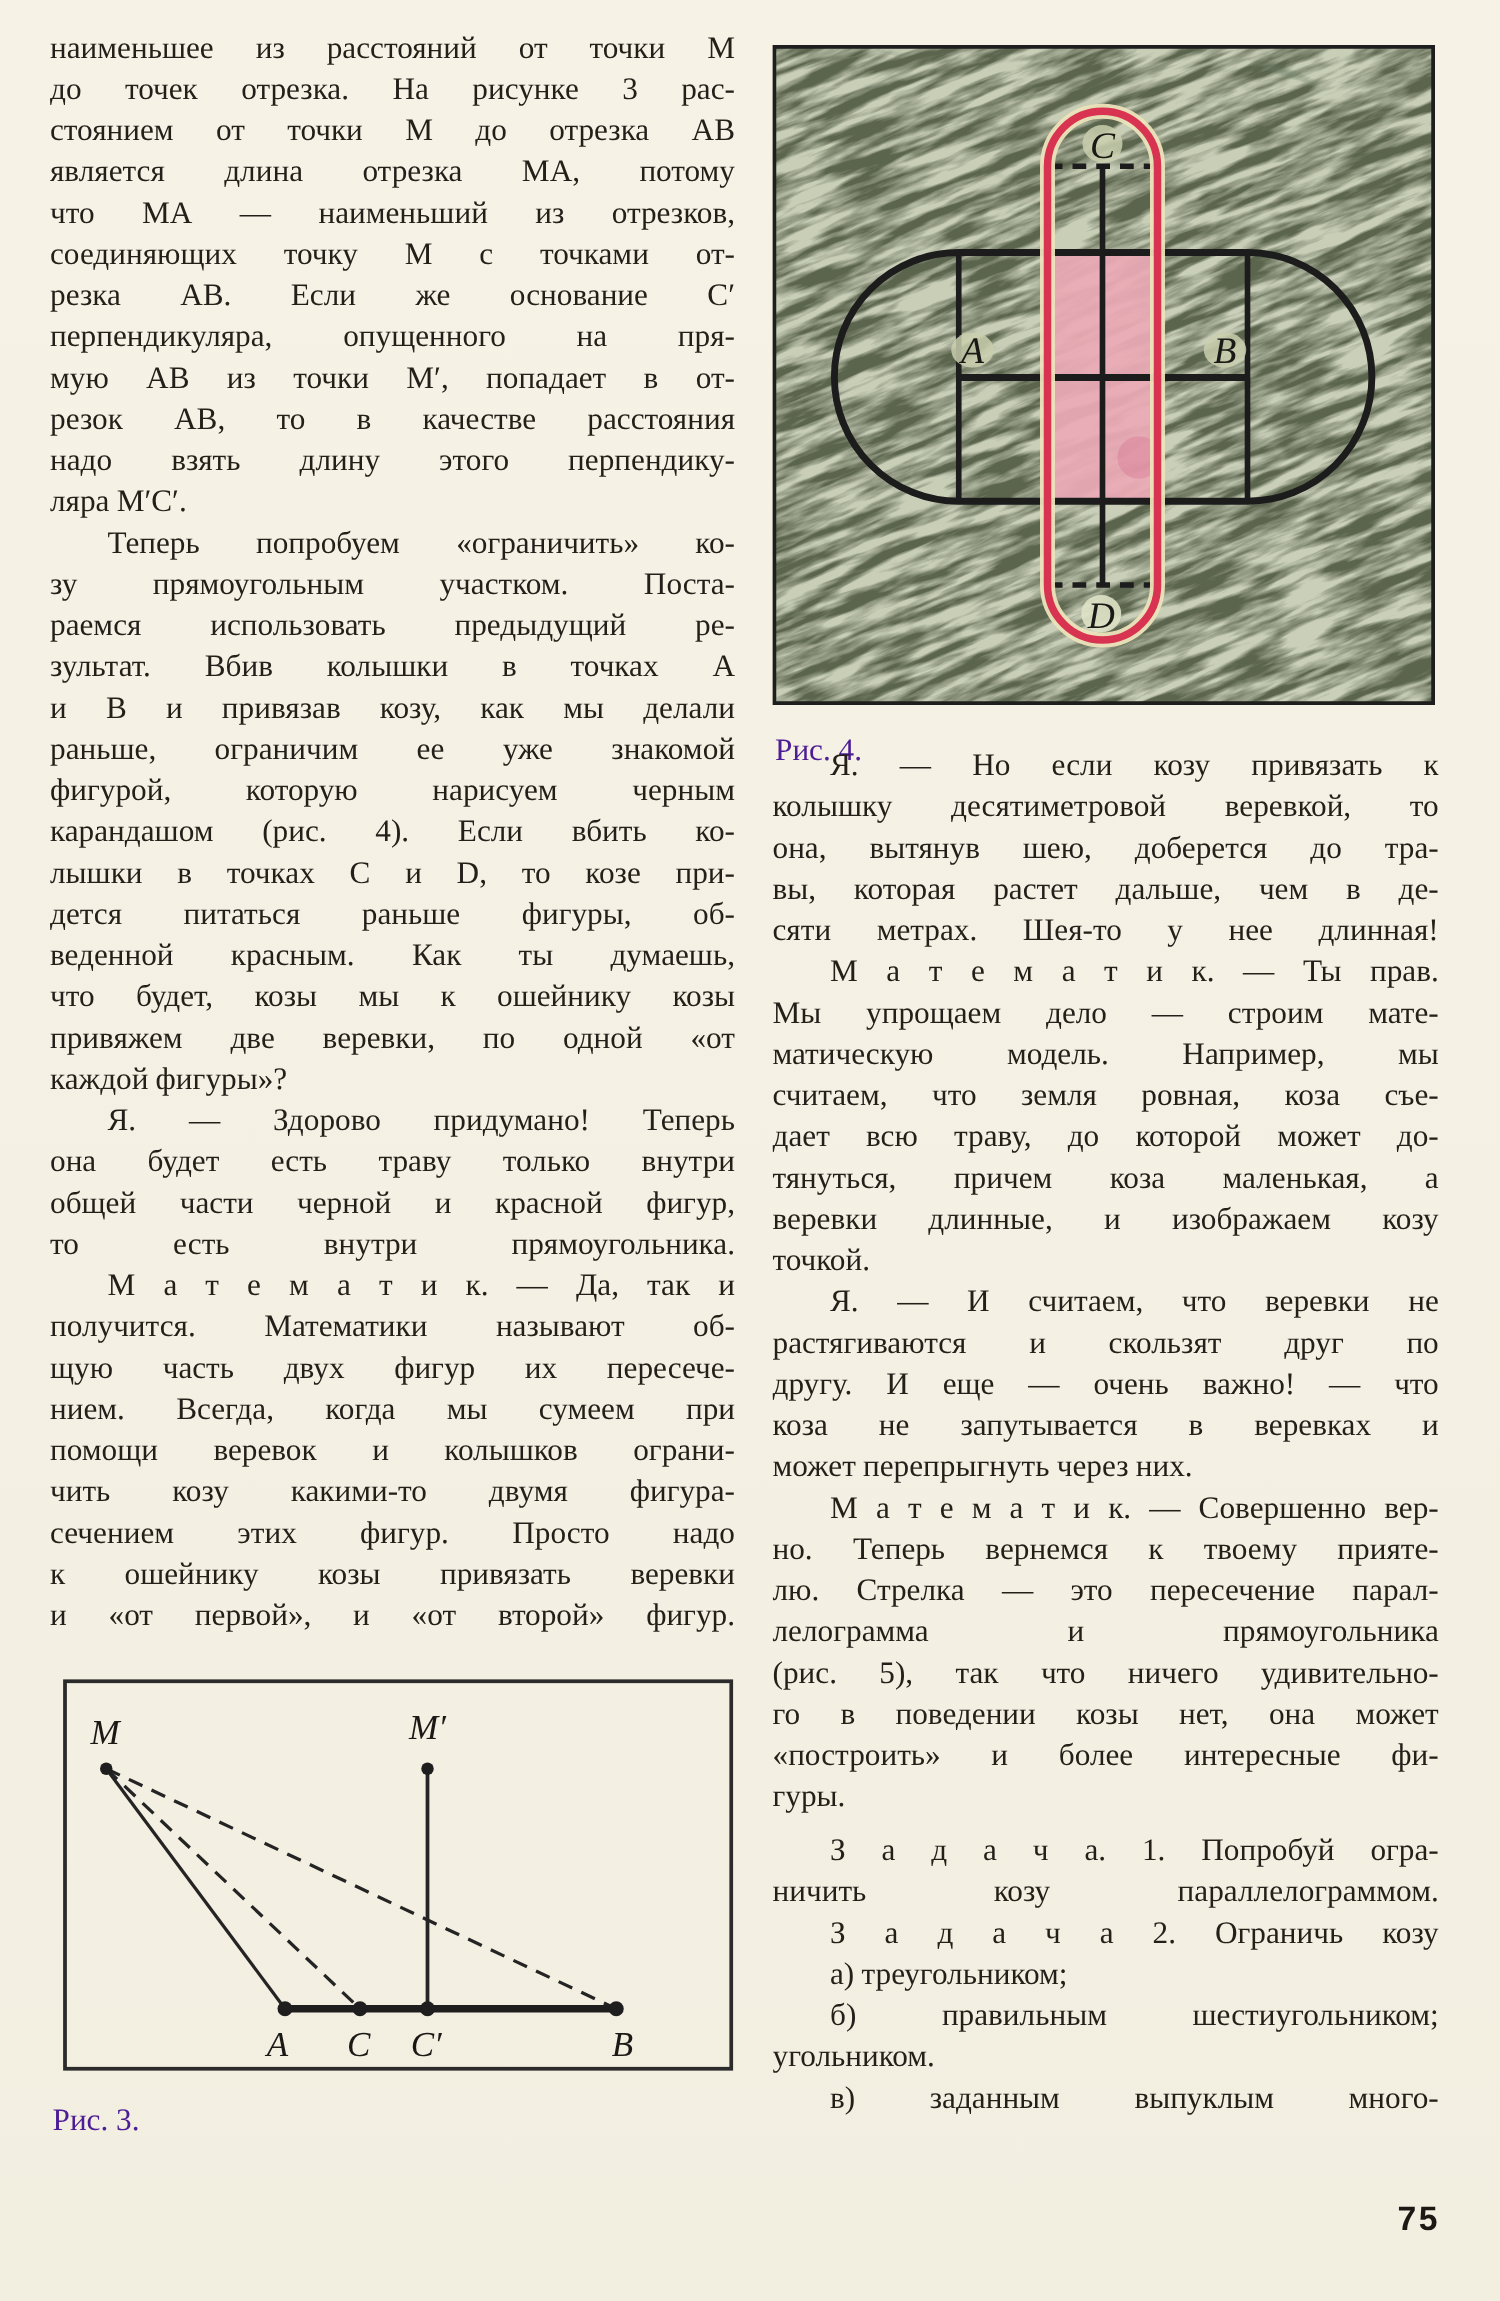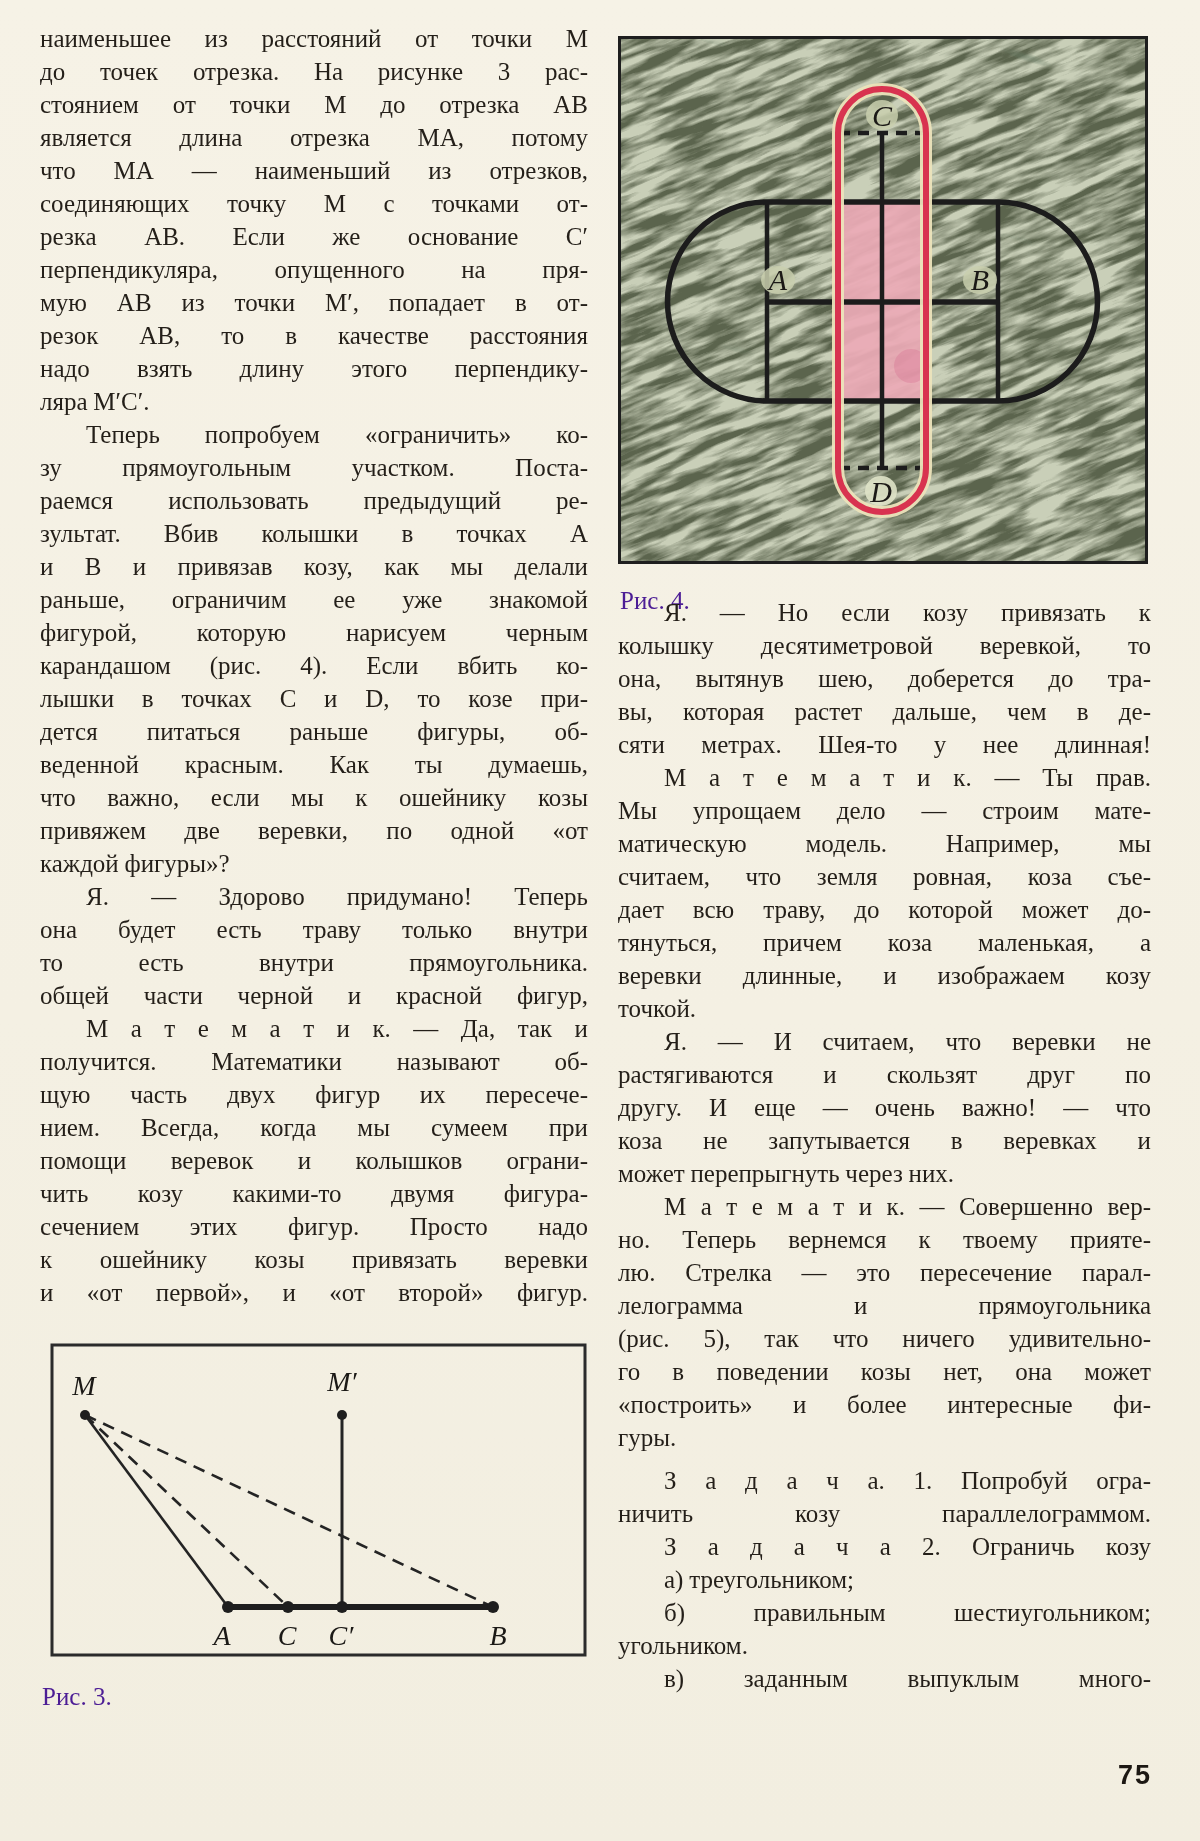--- a/index.html
+++ b/index.html
@@ -52,27 +52,27 @@
     <div class="tline">зу прямоугольным участком. Поста-</div>
     <div class="tline">раемся использовать предыдущий ре-</div>
     <div class="tline">зультат. Вбив колышки в точках А</div>
     <div class="tline">и В и привязав козу, как мы делали</div>
     <div class="tline">раньше, ограничим ее уже знакомой</div>
     <div class="tline">фигурой, которую нарисуем черным</div>
     <div class="tline">карандашом (рис. 4). Если вбить ко-</div>
     <div class="tline">лышки в точках С и D, то козе при-</div>
     <div class="tline">дется питаться раньше фигуры, об-</div>
     <div class="tline">веденной красным. Как ты думаешь,</div>
-    <div class="tline">что важно, если мы к ошейнику козы</div>
+    <div class="tline">что будет, козы мы к ошейнику козы</div>
     <div class="tline">привяжем две веревки, по одной «от</div>
     <div class="tline end">каждой фигуры»?</div>
     <div class="tline ind">Я. — Здорово придумано! Теперь</div>
     <div class="tline">она будет есть траву только внутри</div>
+    <div class="tline">общей части черной и красной фигур,</div>
     <div class="tline">то есть внутри прямоугольника.</div>
-    <div class="tline">общей части черной и красной фигур,</div>
     <div class="tline ind">М а т е м а т и к. — Да, так и</div>
     <div class="tline">получится. Математики называют об-</div>
     <div class="tline">щую часть двух фигур их пересече-</div>
     <div class="tline">нием. Всегда, когда мы сумеем при</div>
     <div class="tline">помощи веревок и колышков ограни-</div>
     <div class="tline">чить козу какими-то двумя фигура-</div>
     <div class="tline">сечением этих фигур. Просто надо</div>
     <div class="tline">к ошейнику козы привязать веревки</div>
     <div class="tline">и «от первой», и «от второй» фигур.</div>
   </div>

